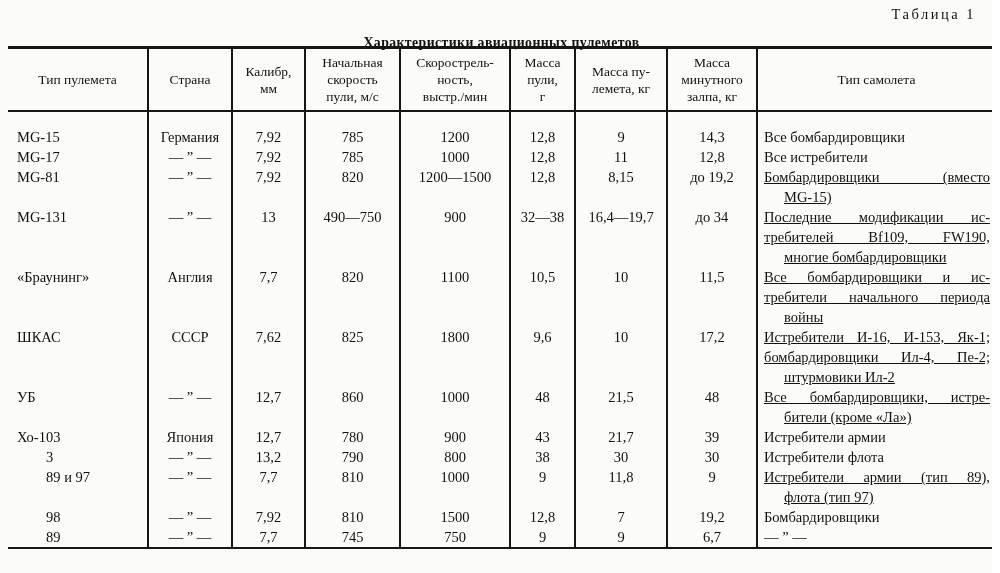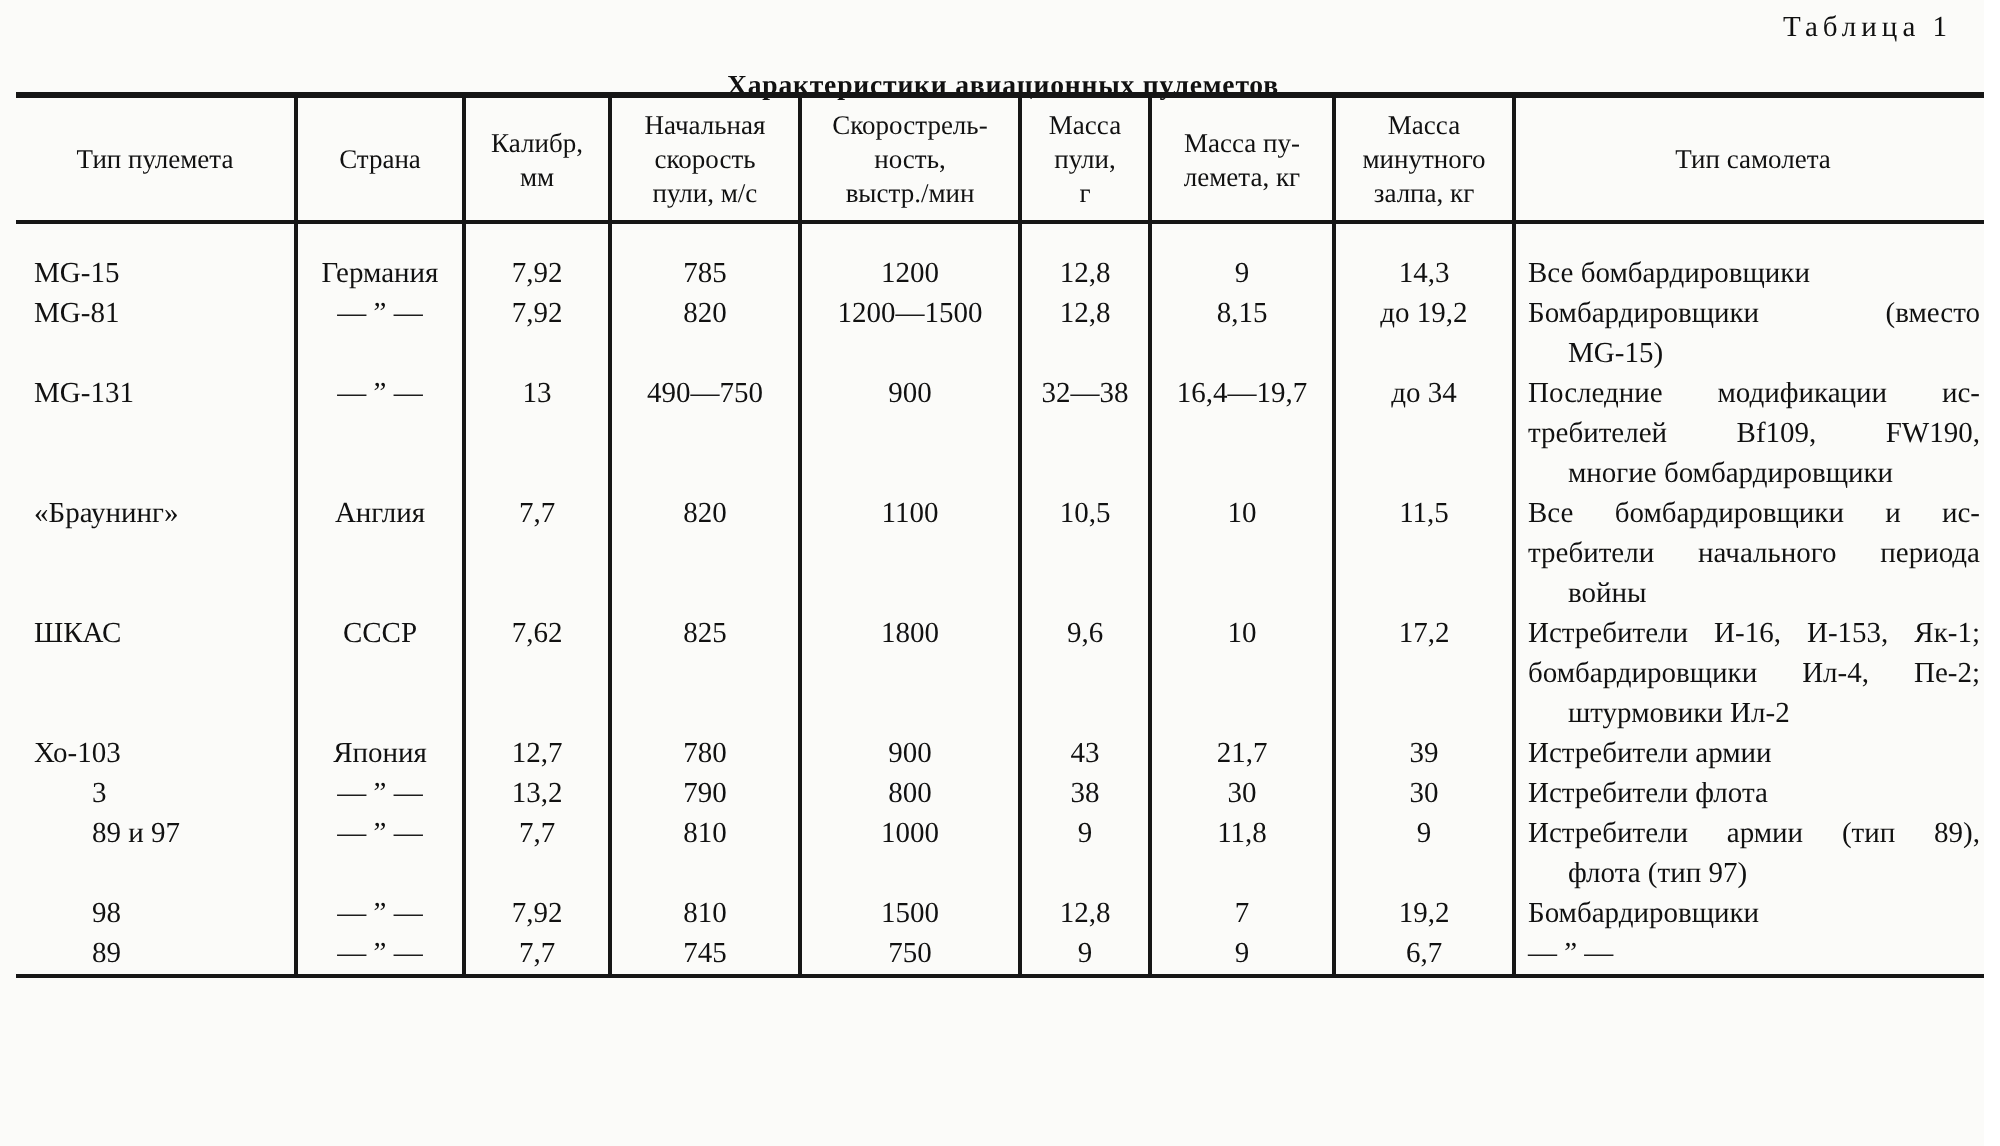--- a/index.html
+++ b/index.html
@@ -56,21 +56,21 @@
     vertical-align: top;
     text-align: center;
     padding: 0 3px;
     white-space: pre-line;
   }
   tbody tr:first-child td { padding-top: 15px; }
   td.c-name { text-align: left; padding-left: 9px; }
   td.c-name.ind { padding-left: 38px; }
   td.c-air { text-align: left; padding-left: 6px; padding-right: 5px; }
   
-  .j .jline { display: block; text-align: justify; text-align-last: justify; }
+  .j .jline { display: block; text-align: justify; text-align-last: justify; text-decoration: underline; }
   .j .jline.last { text-align: left; text-align-last: left; margin-left: 20px; }
 </style>
 </head>
 <body>
 
 <div class="page">
   <div class="tbl-label">Таблица 1</div>
   <div class="title">Характеристики авиационных пулеметов</div>
 
   <table class="main">
@@ -114,20 +114,31 @@
         <td>Германия</td>
         <td>7,92</td>
         <td>785</td>
         <td>1200</td>
         <td>12,8</td>
         <td>9</td>
         <td>14,3</td>
         <td class="c-air j">Все бомбардировщики</td>
       </tr>
       <tr>
+        <td class="c-name">MG-17</td>
+        <td>— ” —</td>
+        <td>7,92</td>
+        <td>785</td>
+        <td>1000</td>
+        <td>12,8</td>
+        <td>11</td>
+        <td>12,8</td>
+        <td class="c-air j">Все истребители</td>
+      </tr>
+      <tr>
         <td class="c-name">MG-81</td>
         <td>— ” —</td>
         <td>7,92</td>
         <td>820</td>
         <td>1200—1500</td>
         <td>12,8</td>
         <td>8,15</td>
         <td>до 19,2</td>
         <td class="c-air j"><span class="jline">Бомбардировщики (вместо</span><span class="jline last">MG-15)</span></td>
       </tr>
@@ -158,20 +169,31 @@
         <td>СССР</td>
         <td>7,62</td>
         <td>825</td>
         <td>1800</td>
         <td>9,6</td>
         <td>10</td>
         <td>17,2</td>
         <td class="c-air j"><span class="jline">Истребители И-16, И-153, Як-1;</span><span class="jline">бомбардировщики Ил-4, Пе-2;</span><span class="jline last">штурмовики Ил-2</span></td>
       </tr>
       <tr>
+        <td class="c-name">УБ</td>
+        <td>— ” —</td>
+        <td>12,7</td>
+        <td>860</td>
+        <td>1000</td>
+        <td>48</td>
+        <td>21,5</td>
+        <td>48</td>
+        <td class="c-air j"><span class="jline">Все бомбардировщики, истре-</span><span class="jline last">бители (кроме «Ла»)</span></td>
+      </tr>
+      <tr>
         <td class="c-name">Хо-103</td>
         <td>Япония</td>
         <td>12,7</td>
         <td>780</td>
         <td>900</td>
         <td>43</td>
         <td>21,7</td>
         <td>39</td>
         <td class="c-air j">Истребители армии</td>
       </tr>

